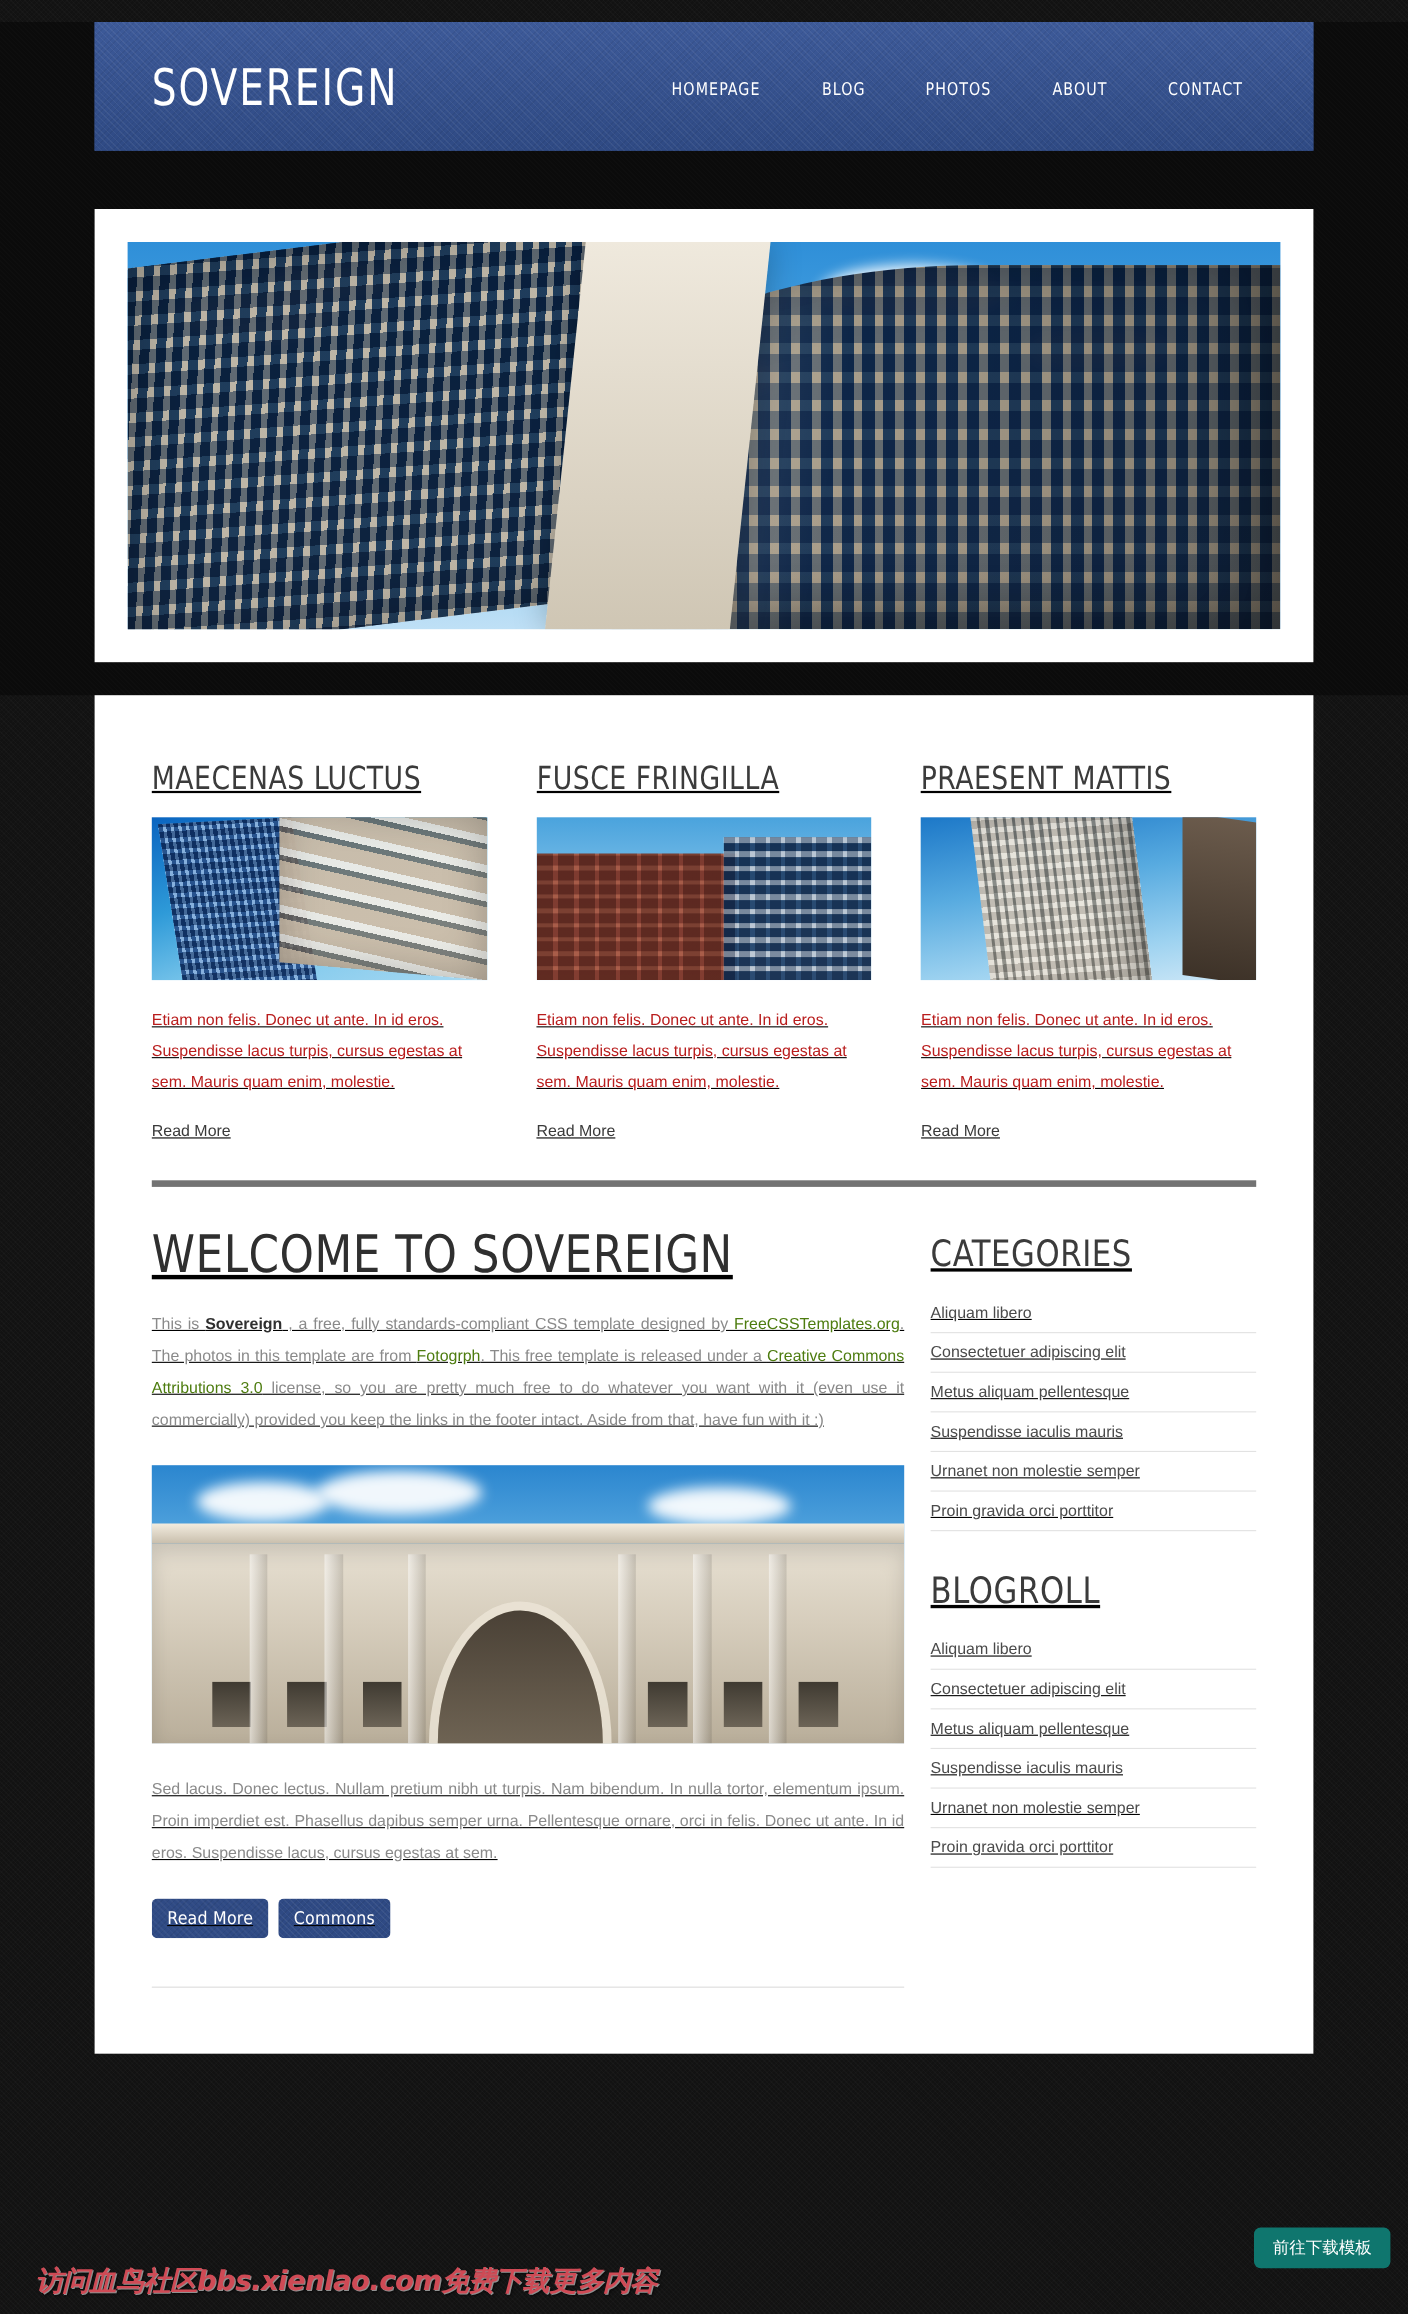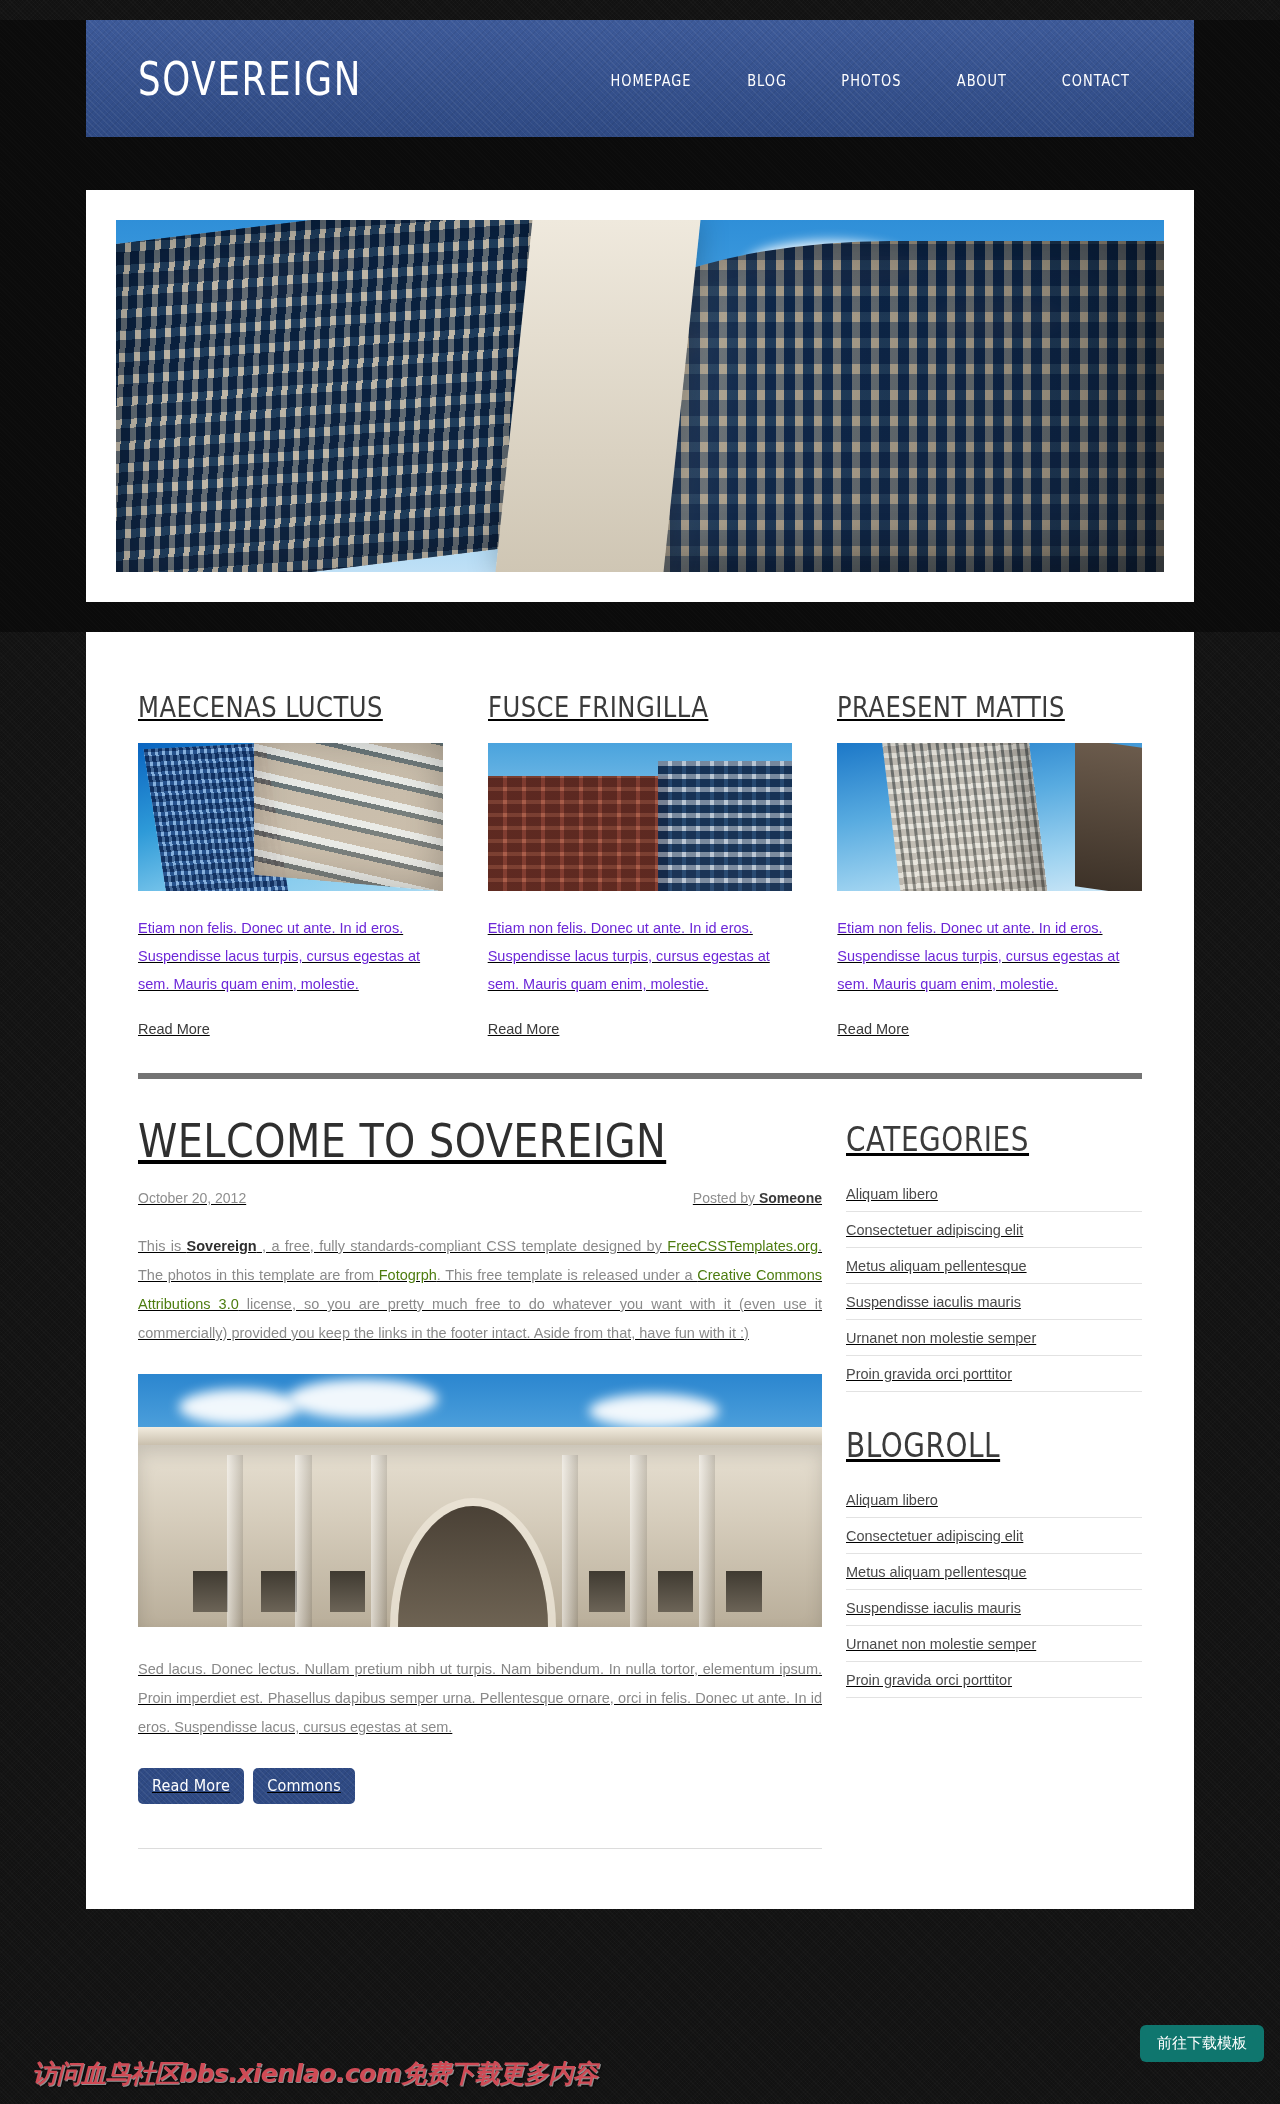--- a/index.html
+++ b/index.html
@@ -196,21 +196,21 @@
     width: 100%;
     height: 148px;
     overflow: hidden;
     position: relative;
     margin-bottom: 23px;
   }
 
   .col p {
     font-size: 14.5px;
     line-height: 28px;
-    color: #6d28d9;
+    color: #b91c1c;
     margin-bottom: 22px;
   }
 
   .col .readmore {
     font-size: 14.5px;
     color: #3a3a3a;
     text-decoration: none;
   }
 
   
@@ -509,24 +509,20 @@
       <a class="readmore" href="#">Read More</a>
     </div>
 
   </div>
 
   <div class="main-area">
 
     <div class="article">
       <h1>WELCOME TO SOVEREIGN</h1>
 
-      <div class="meta">
-        <span>October 20, 2012</span>
-        <span class="author"><span>Posted by </span><strong>Someone</strong></span>
-      </div>
 
       <p><span>This is </span><b>Sovereign</b><span> , a free, fully standards-compliant CSS template designed by </span><span class="lnk">FreeCSSTemplates.org</span><span>. The photos in this template are from </span><span class="lnk">Fotogrph</span><span>. This free template is released under a </span><span class="lnk">Creative Commons Attributions 3.0</span><span> license, so you are pretty much free to do whatever you want with it (even use it commercially) provided you keep the links in the footer intact. Aside from that, have fun with it :)</span></p>
 
       <div class="article-img">
         <div class="cloud" style="left:6%;top:6%;width:120px;height:36px;"></div>
         <div class="cloud" style="left:22%;top:2%;width:150px;height:40px;"></div>
         <div class="cloud" style="left:66%;top:8%;width:130px;height:34px;"></div>
         <div class="facade"></div>
         <div class="cornice"></div>
         <div class="arch"></div>

